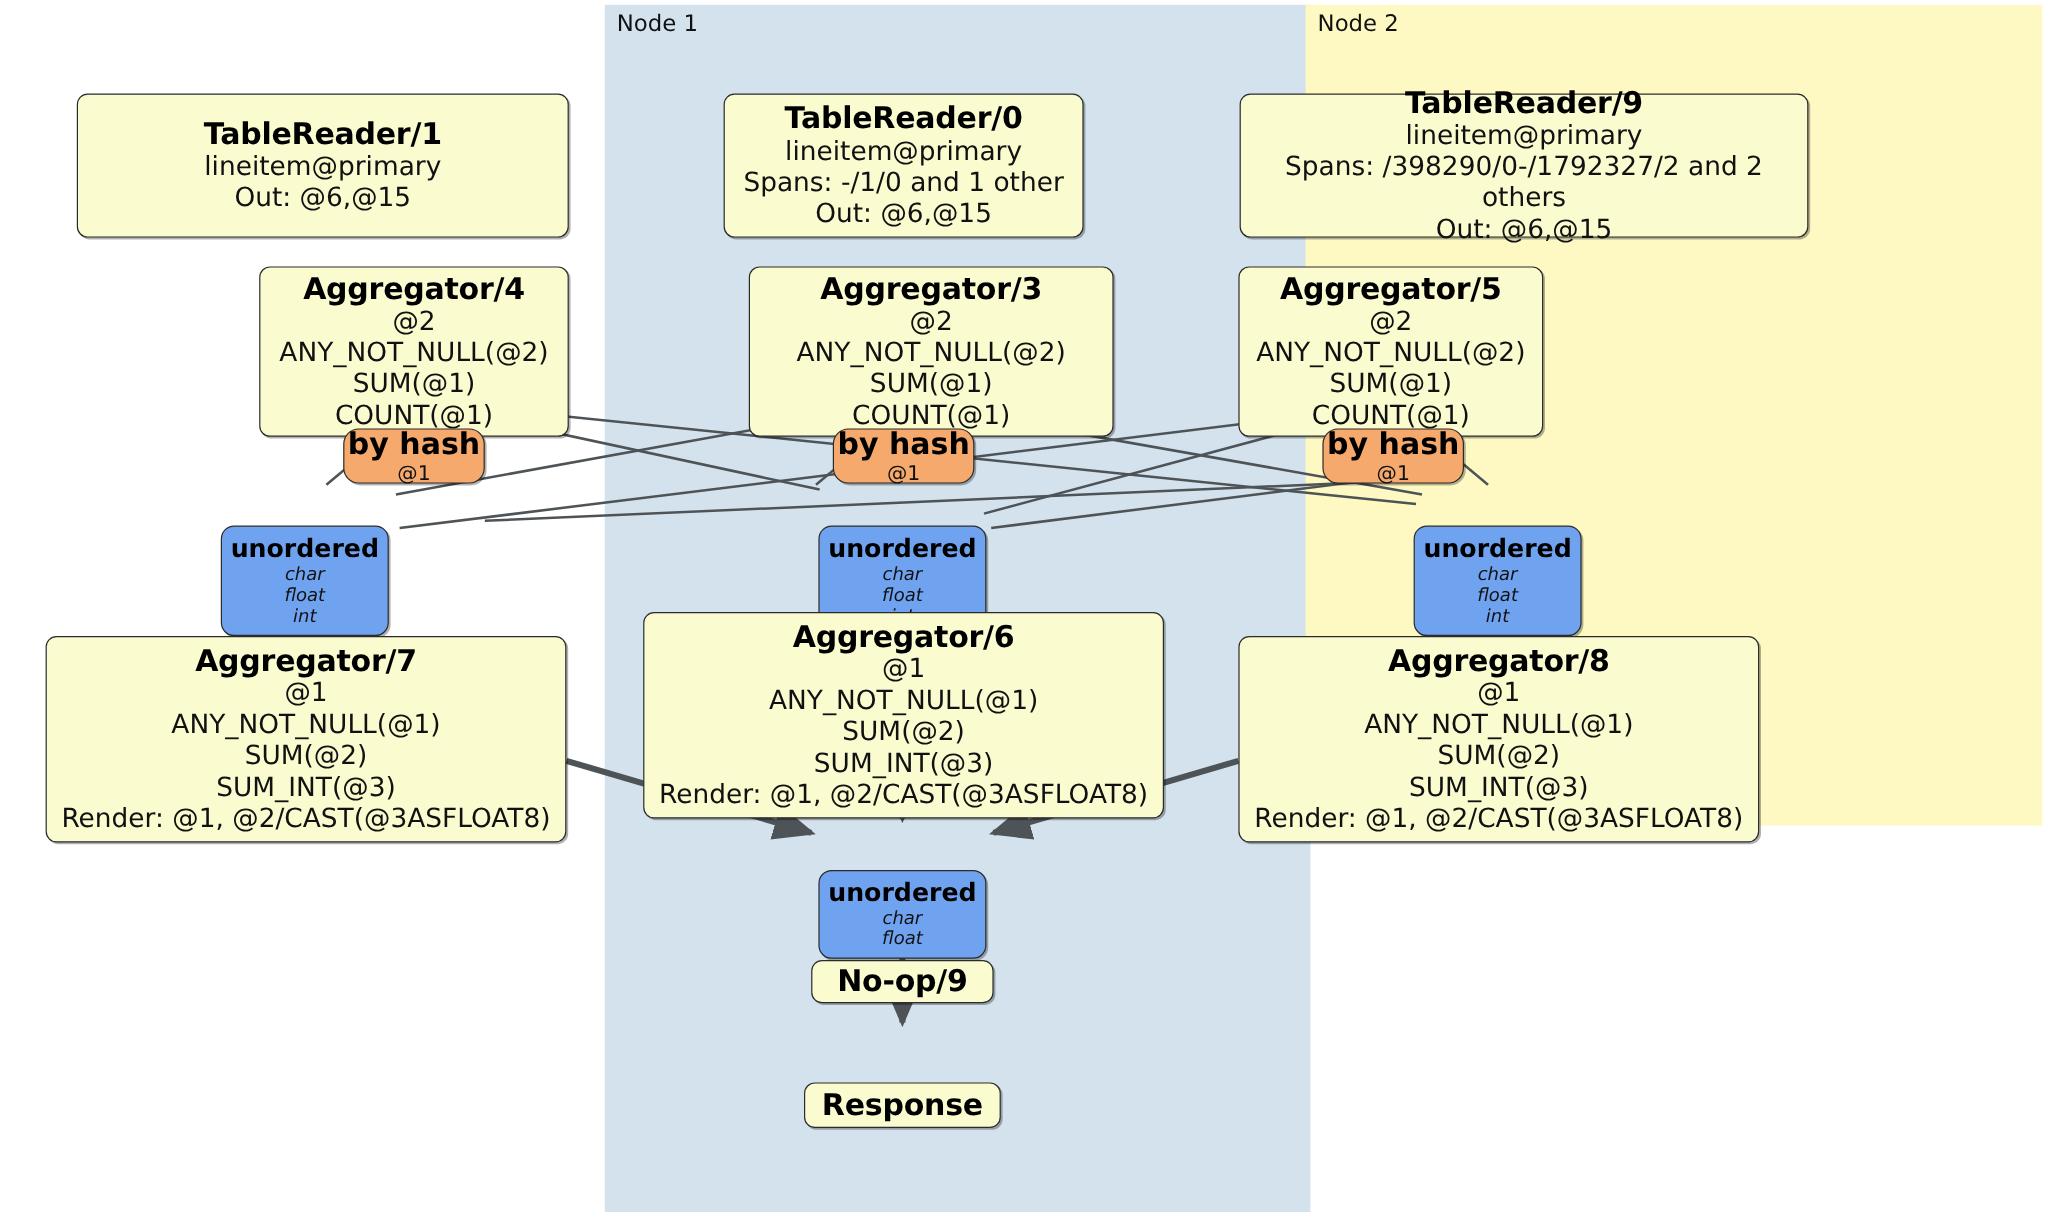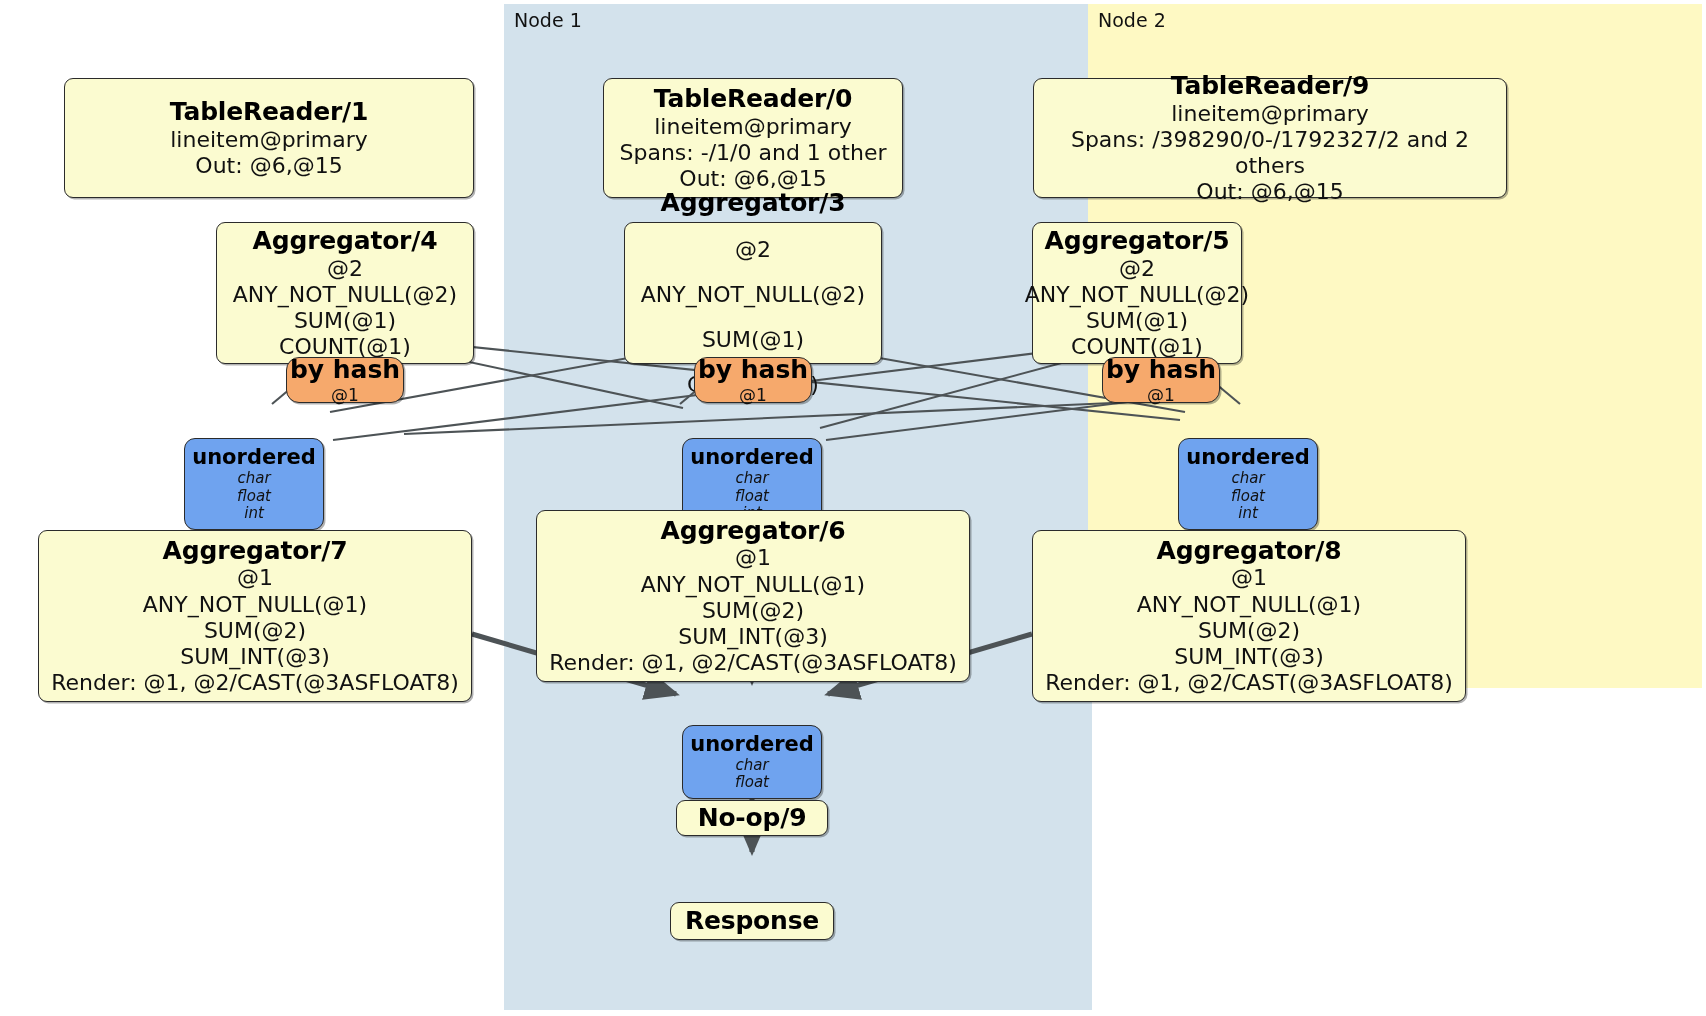--- a/index.html
+++ b/index.html
@@ -171,29 +171,29 @@
   </div>
 
   <div class="node proc" style="left:216px; top:178px; width:258px; height:142px;">
     <div class="title">Aggregator/4</div>
     <div class="line">@2</div>
     <div class="line">ANY_NOT_NULL(@2)</div>
     <div class="line">SUM(@1)</div>
     <div class="line">COUNT(@1)</div>
   </div>
 
-  <div class="node proc" style="left:624px; top:178px; width:258px; height:142px;gap:19px;">
+  <div class="node proc" style="left:624px; top:178px; width:304px; height:142px;">
     <div class="title">Aggregator/3</div>
     <div class="line">@2</div>
     <div class="line">ANY_NOT_NULL(@2)</div>
     <div class="line">SUM(@1)</div>
     <div class="line">COUNT(@1)</div>
   </div>
 
-  <div class="node proc" style="left:1032px; top:178px; width:210px; height:142px;">
+  <div class="node proc" style="left:1032px; top:178px; width:254px; height:142px;">
     <div class="title">Aggregator/5</div>
     <div class="line">@2</div>
     <div class="line">ANY_NOT_NULL(@2)</div>
     <div class="line">SUM(@1)</div>
     <div class="line">COUNT(@1)</div>
   </div>
 
   <div class="node router" style="left:286px; top:313px; width:118px; height:46px;">
     <div class="title">by hash</div>
     <div class="line">@1</div>

